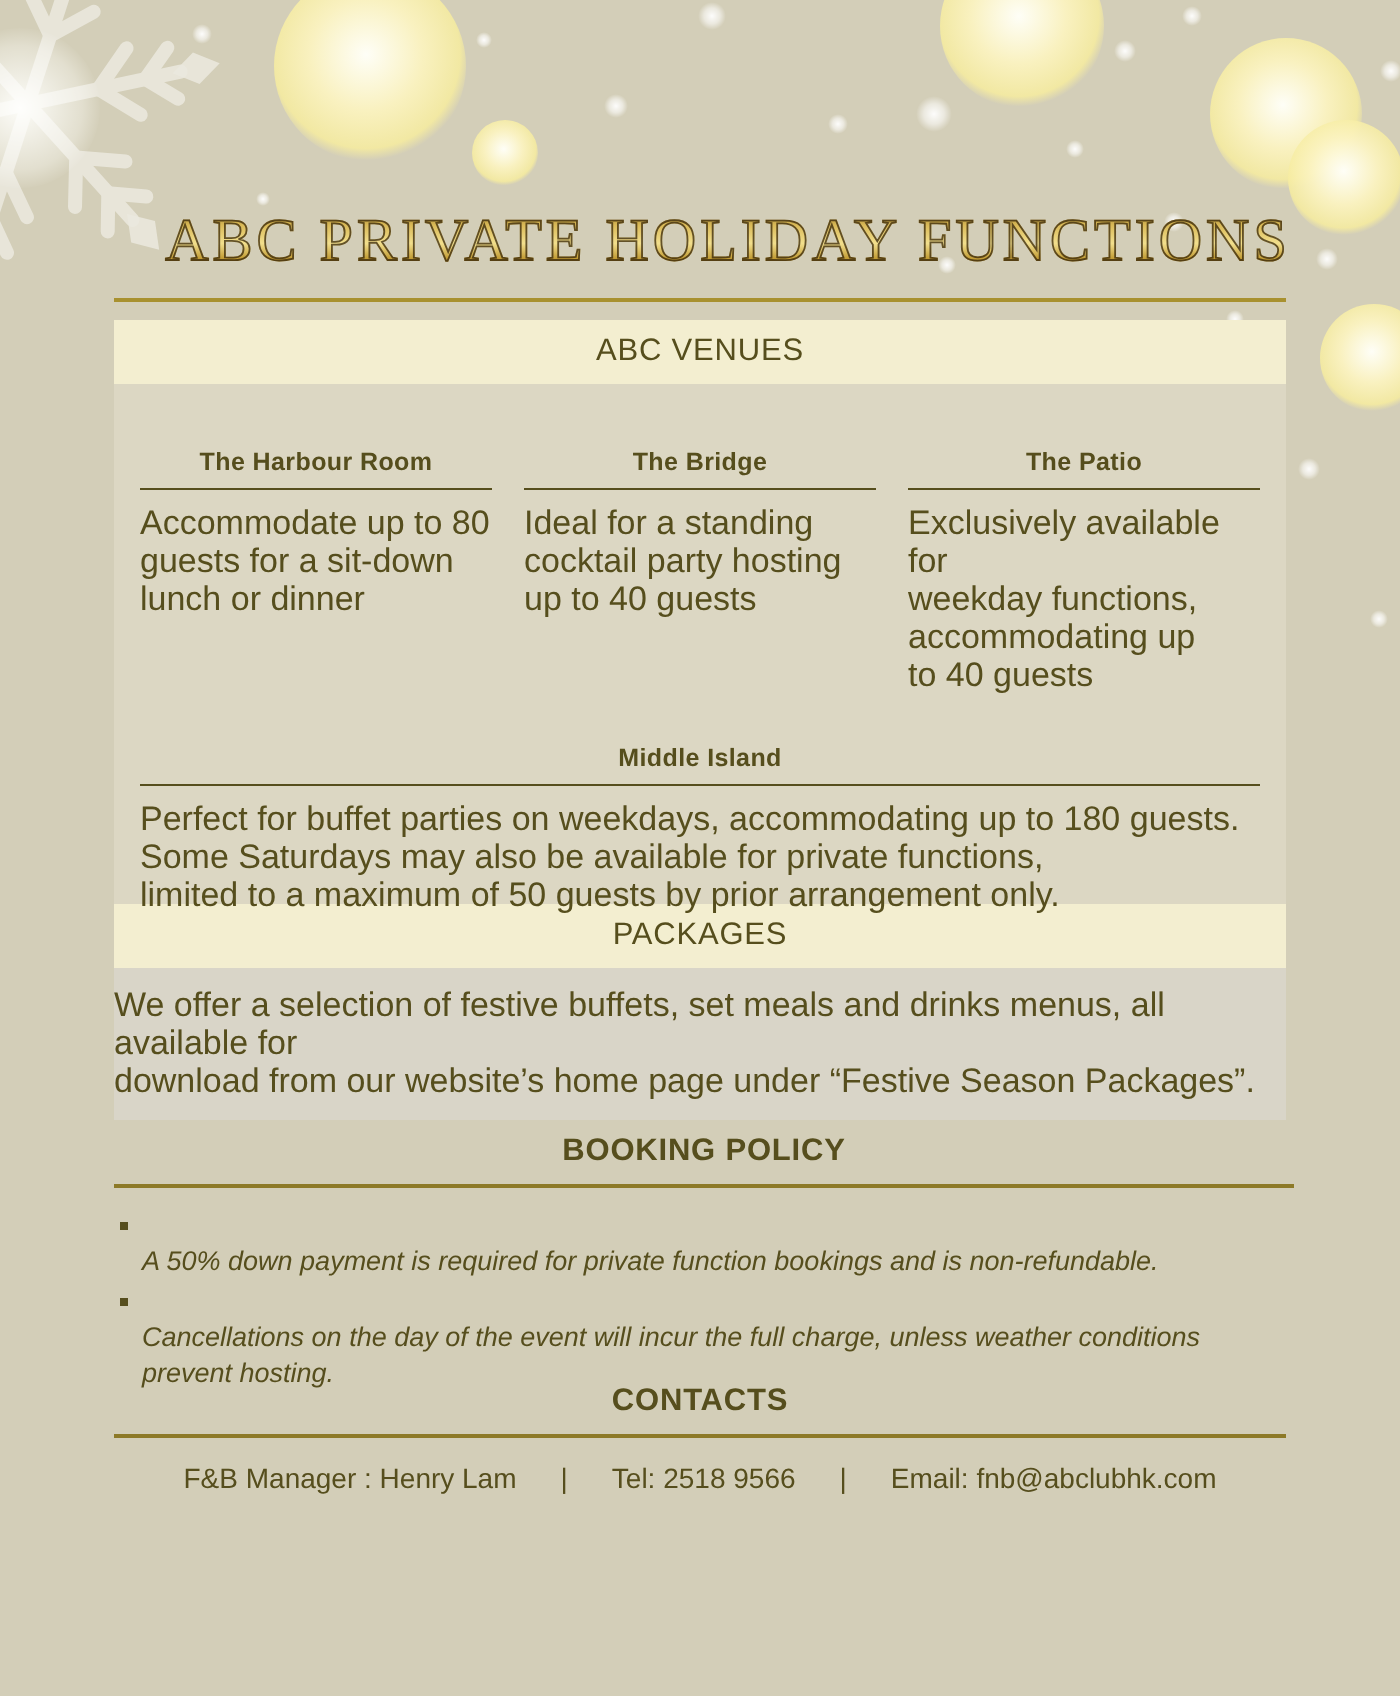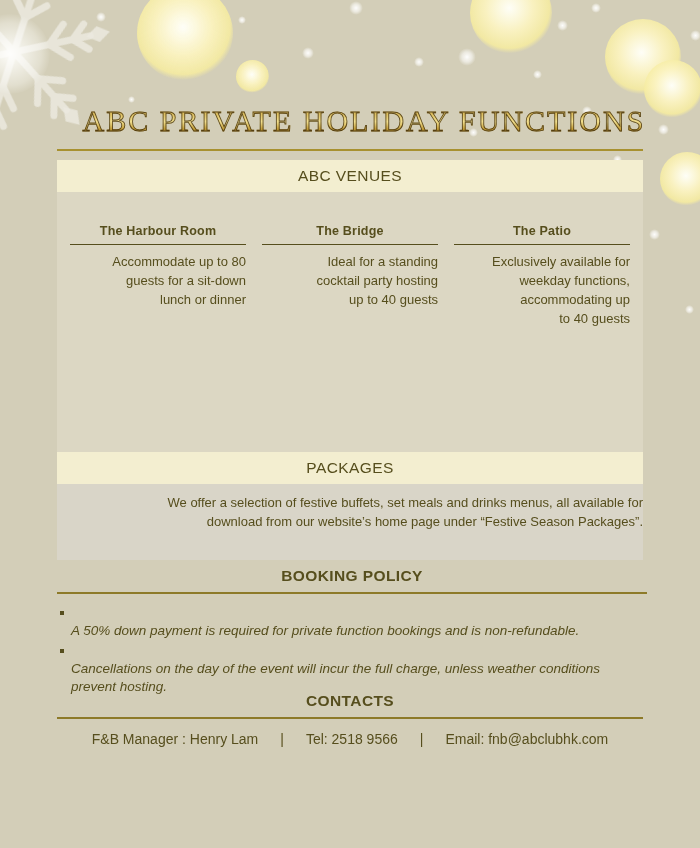--- a/index.html
+++ b/index.html
@@ -122,22 +122,22 @@
   }
 
   .venue-underline {
     height: 1px;
     background: #564e1d;
     margin-top: 6px;
   }
 
   .venue-desc {
     margin-top: 7px;
-    text-align: right;
-    font-size: 13px;
+    text-align: left;
+    font-size: 17px;
     line-height: 19px;
     color: #564e1d;
     white-space: pre-line;
   }
 
   .middle-island { margin-top: 25px; }
 
   .packages-body {
     height: 76px;
     background: #d9d5c8;
@@ -298,20 +298,27 @@
         <div class="venue-col">
           <div class="venue-name">The Patio</div>
           <div class="venue-underline"></div>
           <div class="venue-desc">Exclusively available for
 weekday functions,
 accommodating up
 to 40 guests</div>
         </div>
       </div>
 
+      <div class="middle-island">
+        <div class="venue-name">Middle Island</div>
+        <div class="venue-underline"></div>
+        <div class="venue-desc">Perfect for buffet parties on weekdays, accommodating up to 180 guests.
+Some Saturdays may also be available for private functions,
+limited to a maximum of 50 guests by prior arrangement only.</div>
+      </div>
     </div>
 
     <div class="band">PACKAGES</div>
 
     <div class="packages-body">
       <div class="venue-desc">We offer a selection of festive buffets, set meals and drinks menus, all available for
 download from our website’s home page under “Festive Season Packages”.</div>
     </div>
   </div>
 

